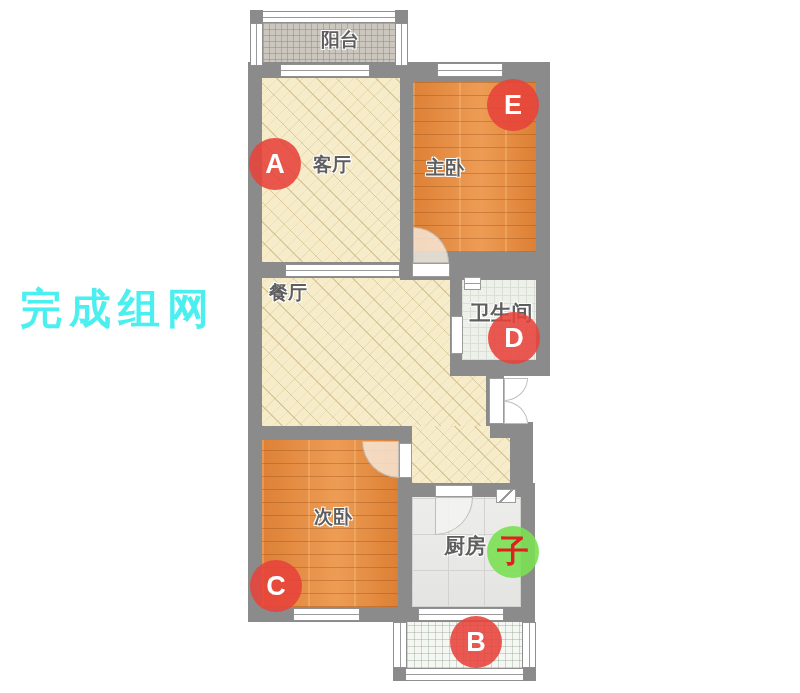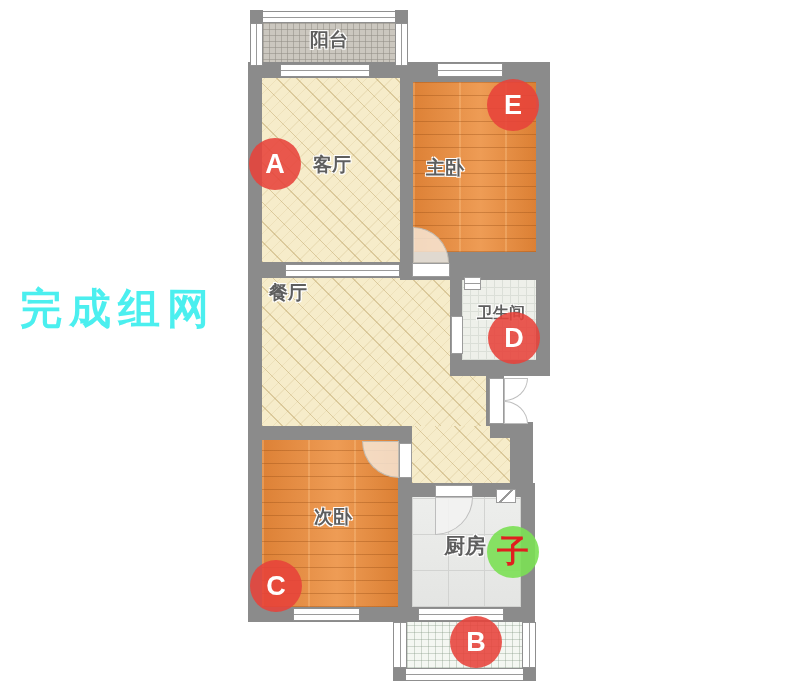--- a/index.html
+++ b/index.html
@@ -63,21 +63,21 @@
   .mini-icon{position:absolute;background:#fff;border:1px solid #9B9B9B;box-sizing:border-box;z-index:4;}
   .hood{background-image:linear-gradient(135deg,transparent 44%,#999 44%,#999 56%,transparent 56%);}
   .winicon{background-image:linear-gradient(#9B9B9B,#9B9B9B);background-size:100% 1px;background-position:center;background-repeat:no-repeat;}
 
   
   .room-label{
     position:absolute;z-index:6;transform:translate(-50%,-50%);
     color:#5E5E5E;font-weight:bold;font-size:19px;white-space:nowrap;
     text-shadow:-1px -1px 0 #fff,1px -1px 0 #fff,-1px 1px 0 #fff,1px 1px 0 #fff;
   }
-  .room-label.small{font-size:16px;}
+  .room-label.small{font-size:21px;}
   .room-label.mid{font-size:21px;}
 
   
   .marker{
     position:absolute;z-index:7;width:52px;height:52px;border-radius:50%;
     display:flex;align-items:center;justify-content:center;
     transform:translate(-50%,-50%);
     font-weight:bold;font-size:27px;color:#fff;
   }
   .marker.red{background:rgba(231,66,58,0.88);}
@@ -147,21 +147,21 @@
   <div class="door" style="left:451px;top:316px;width:12px;height:38px;"></div>
   <div class="arc arc-grey" style="left:504px;top:378px;width:24px;height:23px;border-radius:0 0 100% 0;background:#fff;"></div>
   <div class="arc arc-grey" style="left:504px;top:401px;width:24px;height:23px;border-radius:0 100% 0 0;background:#fff;"></div>
   <div class="door" style="left:489px;top:378px;width:15px;height:46px;"></div>
   <div class="arc arc-grey" style="left:435px;top:497px;width:38px;height:38px;border-radius:0 0 100% 0;"></div>
   <div class="door" style="left:435px;top:485px;width:38px;height:12px;"></div>
 
   <div class="mini-icon winicon" style="left:464px;top:277px;width:17px;height:13px;z-index:4;"></div>
   <div class="mini-icon hood" style="left:496px;top:489px;width:20px;height:14px;"></div>
 
-  <div class="room-label" style="left:329px;top:40px;">阳台</div>
+  <div class="room-label" style="left:340px;top:40px;">阳台</div>
   <div class="room-label" style="left:332px;top:165px;">客厅</div>
   <div class="room-label" style="left:445px;top:168px;">主卧</div>
   <div class="room-label" style="left:288px;top:293px;text-align:right;">餐厅</div>
   <div class="room-label small" style="left:501px;top:313px;">卫生间</div>
   <div class="room-label" style="left:333px;top:517px;text-align:center;">次卧</div>
   <div class="room-label mid" style="left:465px;top:546px;">厨房</div>
 
   <div class="marker red" style="left:275px;top:164px;">A</div>
   <div class="marker red" style="left:513px;top:105px;">E</div>
   <div class="marker red" style="left:514px;top:338px;">D</div>

